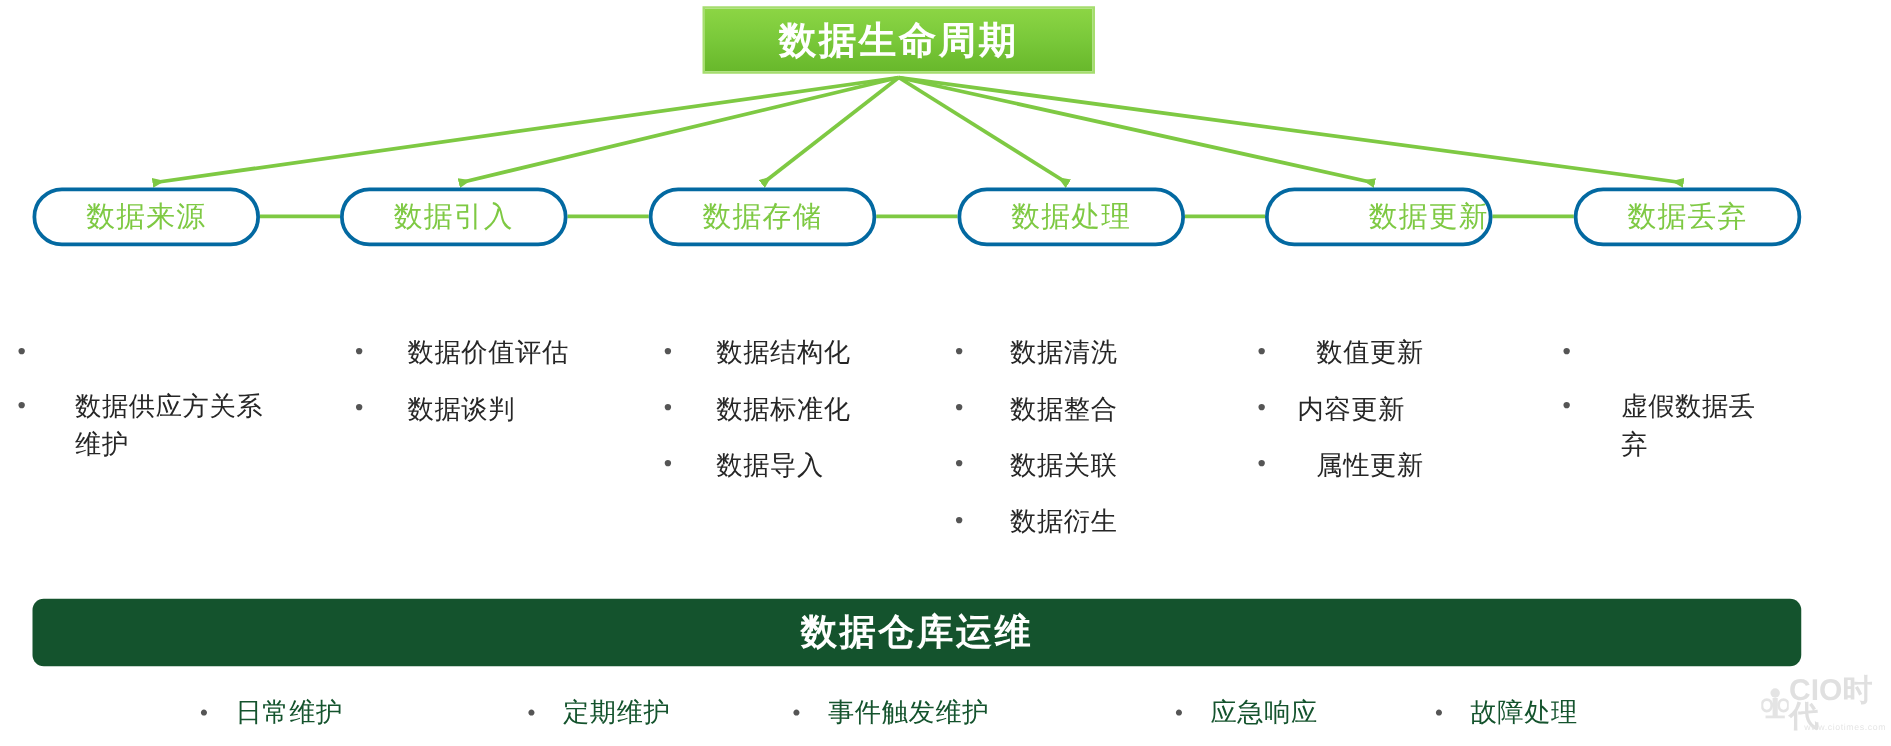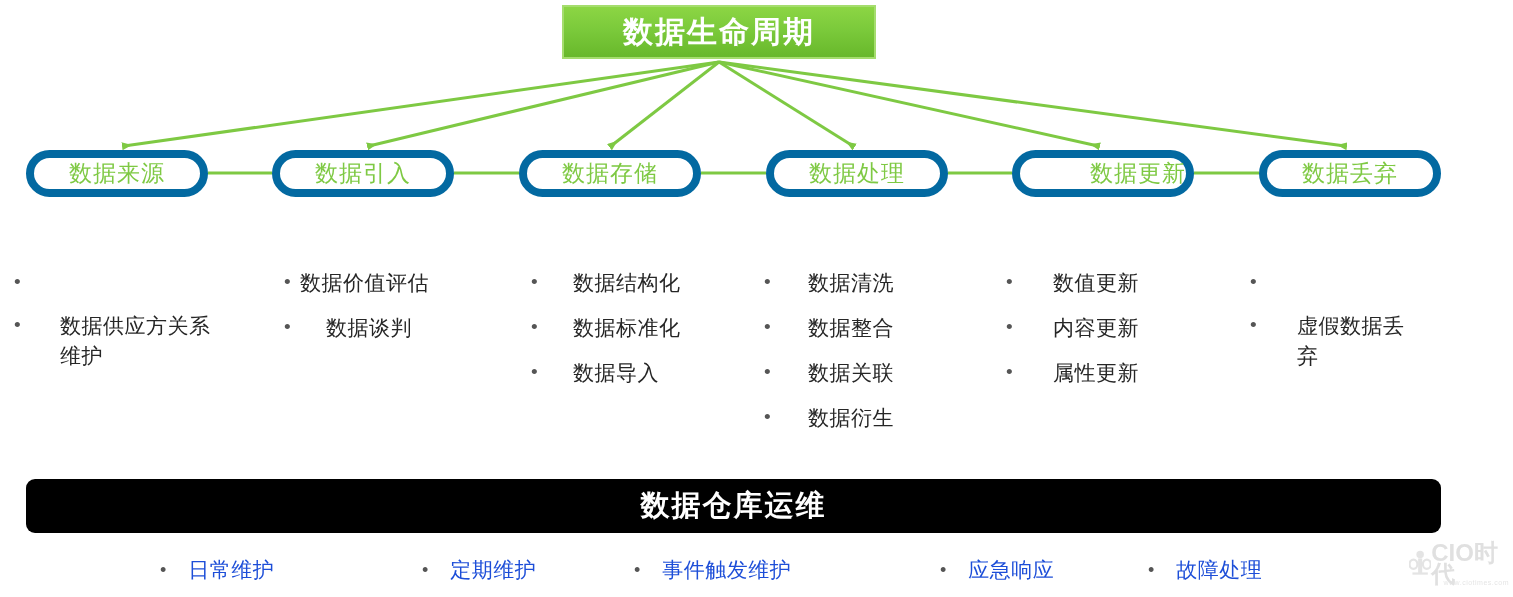--- a/index.html
+++ b/index.html
@@ -22,21 +22,21 @@
     color:#ffffff;font-size:30px;font-weight:bold;letter-spacing:2px;
   }
 
   
   #connectors{position:absolute;left:0;top:0;width:1513px;height:597px;pointer-events:none;}
 
   
   .node{
     position:absolute;top:150px;height:47px;width:182px;
     background:#ffffff;
-    border:8px solid #0369a1;
+    border:3px solid #0369a1;
     border-radius:24px;
     box-sizing:border-box;
     display:flex;align-items:center;justify-content:center;
     color:#7ec943;font-size:23px;letter-spacing:1px;
   }
 
   
   .col{position:absolute;top:268px;}
   .bullet-row{display:flex;align-items:flex-start;margin-bottom:15px;}
   .dot{
@@ -45,33 +45,33 @@
   }
   .btxt{
     color:#262626;font-size:21px;line-height:30px;
     letter-spacing:0.5px;
     white-space:pre-line;
   }
 
   
   #ops-bar{
     position:absolute;left:26px;top:479px;width:1415px;height:54px;
-    background:#000000;border-radius:9px;
+    background:#14532d;border-radius:9px;
     display:flex;align-items:center;justify-content:center;
     color:#ffffff;font-size:29px;font-weight:bold;letter-spacing:2px;
   }
 
   
   #ops-items{
     position:absolute;left:0;top:552px;width:1390px;height:36px;
     display:flex;align-items:center;
   }
   .ops-item{display:flex;align-items:center;}
   .ops-dot{color:#555;font-size:18px;margin-right:22px;}
-  .ops-txt{color:#1d4ed8;font-size:21px;letter-spacing:0.5px;}
+  .ops-txt{color:#14532d;font-size:21px;letter-spacing:0.5px;}
 
   
   #watermark{
     position:absolute;left:1409px;top:548px;width:100px;height:44px;
     opacity:.80;
   }
   #watermark .wm-row{display:flex;align-items:center;height:30px;}
   #wm-text{
     color:#d9d9d9;font-size:24px;font-weight:bold;letter-spacing:0px;
     line-height:21px;
@@ -139,21 +139,21 @@
       </div>
       <div class="bullet-row">
         <span class="dot">•</span>
         <span class="btxt" style="margin-left: 30px;">数据供应方关系
 维护</span>
       </div>
     </div>
   <div class="col" id="col-1" style="left: 284px;">
       <div class="bullet-row">
         <span class="dot">•</span>
-        <span class="btxt" style="">数据价值评估</span>
+        <span class="btxt" style="margin-left: 26px;">数据价值评估</span>
       </div>
       <div class="bullet-row">
         <span class="dot">•</span>
         <span class="btxt" style="margin-left: 26px;">数据谈判</span>
       </div>
     </div>
   <div class="col" id="col-2" style="left: 531px;">
       <div class="bullet-row">
         <span class="dot">•</span>
         <span class="btxt" style="margin-left: 26px;">数据结构化</span>
@@ -185,21 +185,21 @@
         <span class="btxt" style="margin-left: 28px;">数据衍生</span>
       </div>
     </div>
   <div class="col" id="col-4" style="left: 1006px;">
       <div class="bullet-row">
         <span class="dot">•</span>
         <span class="btxt" style="margin-left: 31px;">数值更新</span>
       </div>
       <div class="bullet-row">
         <span class="dot">•</span>
-        <span class="btxt" style="margin-left: 31px;">内容更新</span>
+        <span class="btxt" style="margin-left: 16px;">内容更新</span>
       </div>
       <div class="bullet-row">
         <span class="dot">•</span>
         <span class="btxt" style="margin-left: 31px;">属性更新</span>
       </div>
     </div>
   <div class="col" id="col-5" style="left: 1250px;">
       <div class="bullet-row">
         <span class="dot">•</span>
       </div>

